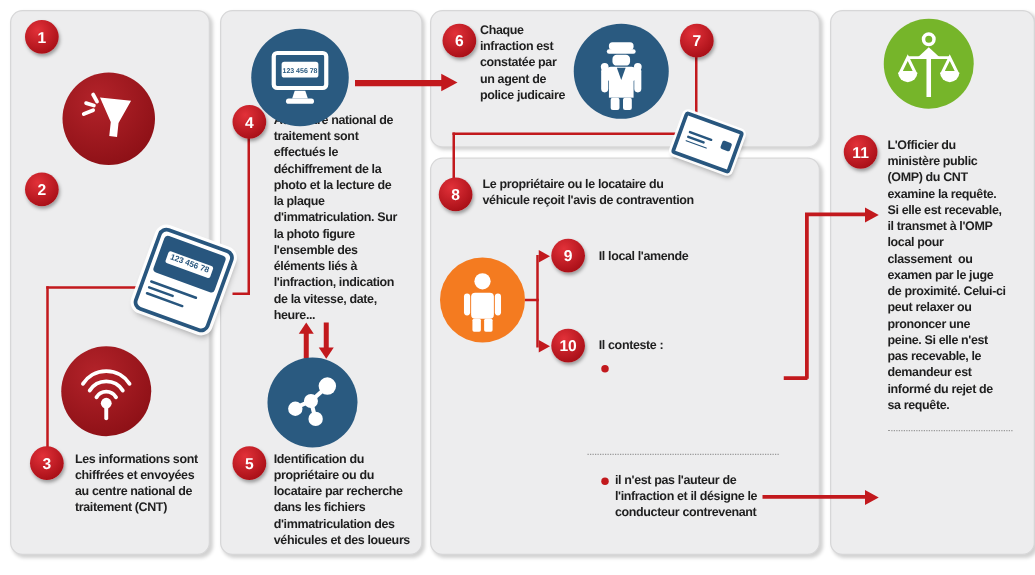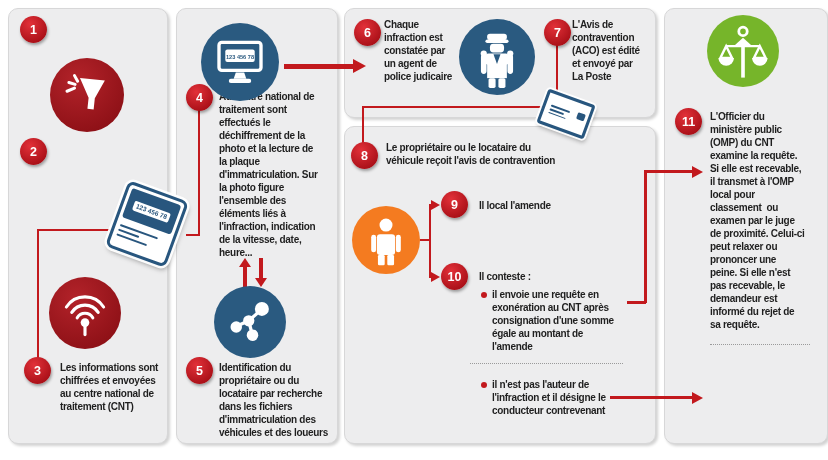--- a/index.html
+++ b/index.html
@@ -107,36 +107,26 @@
 infraction est
 constatée par
 un agent de
 police judicaire</div>
   <div class="txt" style="left:219px;top:361px">Identification du
 propriétaire ou du
 locataire par recherche
 dans les fichiers
 d'immatriculation des
 véhicules et des loueurs</div>
-  <div class="txt" style="left:572px;top:18px">L'Avis de
-contravention
-(ACO) est édité
-et envoyé par
-La Poste</div>
   <div class="txt" style="left:386px;top:141px">Le propriétaire ou le locataire du
 véhicule reçoit l'avis de contravention</div>
   <div class="txt" style="left:479px;top:199px">Il local l'amende</div>
   <div class="txt" style="left:479px;top:270px">Il conteste :</div>
 
   <div class="bullet-dot" style="left:481px;top:292px"></div>
-  <div class="txt" style="left:492px;top:288px">il envoie une requête en
-exonération au CNT après
-consignation d'une somme
-égale au montant de
-l'amende</div>
   <div class="dotted" style="left:470px;top:363px;width:153px"></div>
   <div class="bullet-dot" style="left:481px;top:382px"></div>
   <div class="txt" style="left:492px;top:378px">il n'est pas l'auteur de
 l'infraction et il désigne le
 conducteur contrevenant</div>
 
   <div class="txt" style="left:710px;top:110px">L'Officier du
 ministère public
 (OMP) du CNT
 examine la requête.

